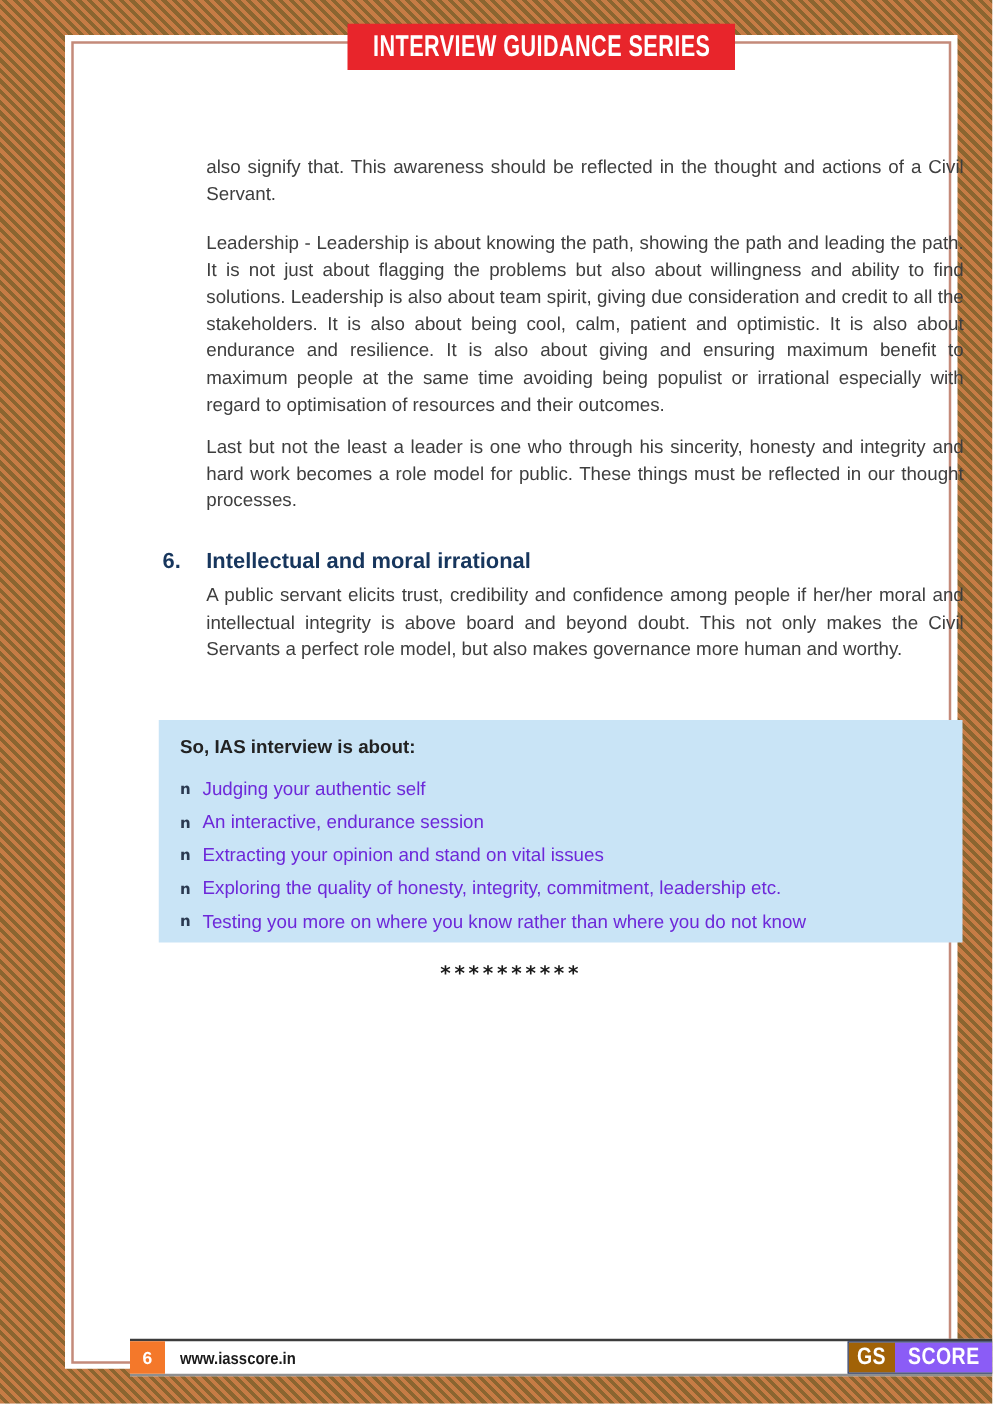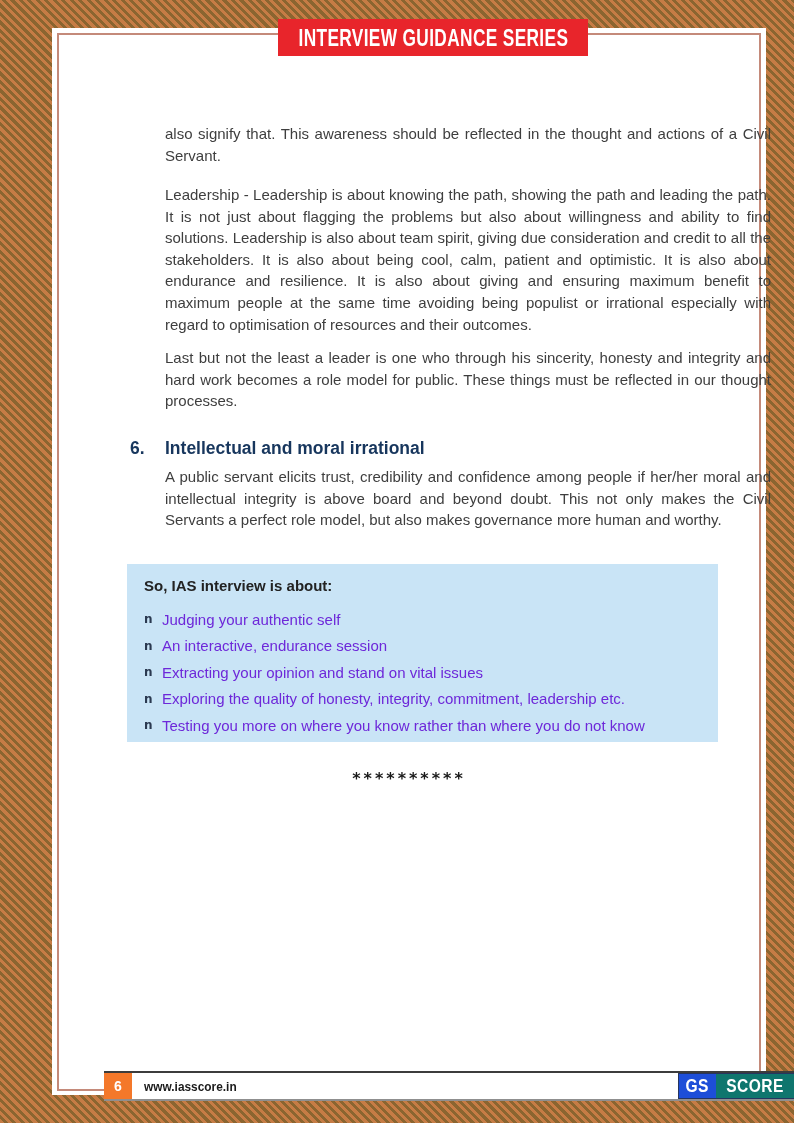--- a/index.html
+++ b/index.html
@@ -40,21 +40,21 @@
   .p2{top:156px;}
   .p3{top:319px;}
   .sec-head{
     position:absolute;left:78px;top:410px;width:641px;
     color:#17365d;font-weight:bold;font-size:17.5px;
   }
   .sec-num{position:absolute;left:0;top:0;}
   .sec-title{position:absolute;left:35px;top:0;}
   .p4{top:438px;}
   .callout{
-    position:absolute;left:75px;top:536px;width:591px;height:178px;
+    position:absolute;left:75px;top:548px;width:643px;height:178px;
     background:#c9e4f6;
   }
   .callout-title{
     position:absolute;left:17px;top:13px;
     font-size:15px;font-weight:bold;color:#222222;
   }
   .callout-list{position:absolute;left:17px;top:42px;right:10px;}
   .callout-row{
     display:flex;align-items:center;height:26.5px;
   }
@@ -88,22 +88,22 @@
   }
   .footer-spacer{flex:1 1 auto;}
   .logo{
     display:flex;align-self:center;height:24px;margin-right:0px;
     outline:1px solid #27355e;
   }
   .logo-part{
     display:flex;align-items:center;justify-content:center;
     padding:0 4px;color:#ffffff;font-weight:bold;font-size:19px;
   }
-  .logo-gs{background:#1d4ed8;}
-  .logo-score{background:#0f766e;}
+  .logo-gs{background:#a16207;}
+  .logo-score{background:#8b5cf6;}
   .logo-part span{display:inline-block;transform:scaleX(0.82);letter-spacing:0.5px;white-space:nowrap;}
 </style>
 </head>
 <body>
 
 <div class="canvas">
   <div class="page">
     <div class="page-border"></div>
 
     <div class="para p1">also signify that. This awareness should be reflected in the thought and actions of a Civil Servant.</div>

